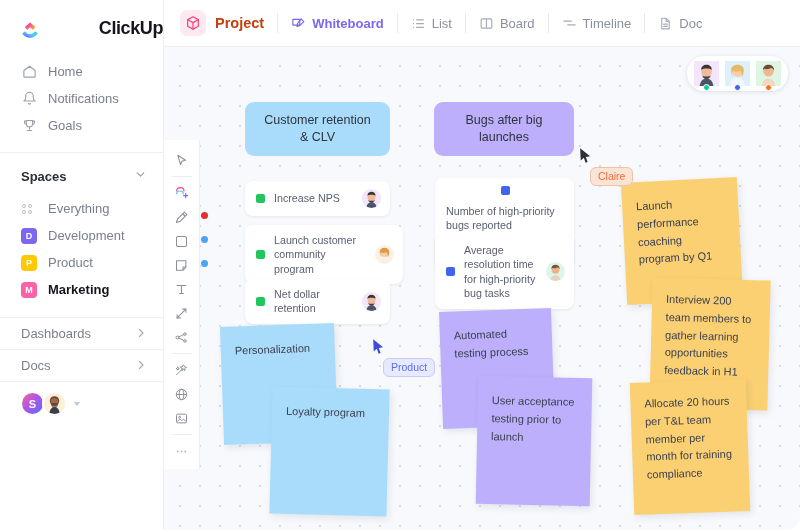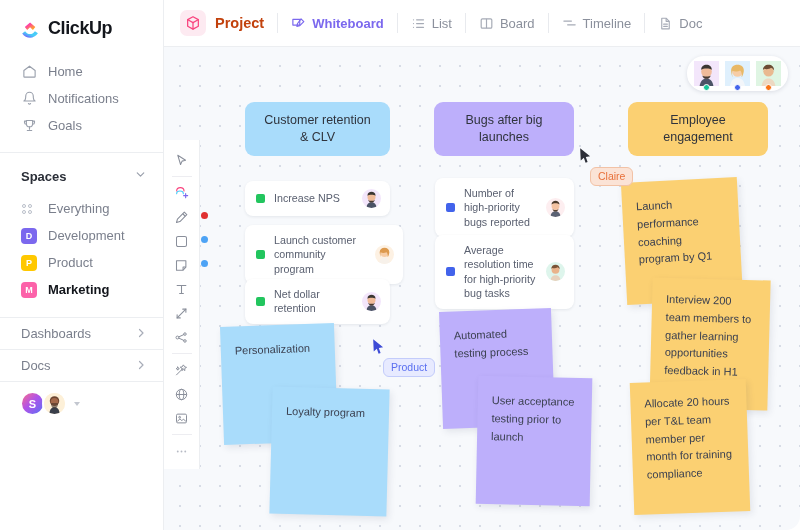--- a/index.html
+++ b/index.html
@@ -21,20 +21,21 @@
   #sidebar {
     position: absolute; left: 0; top: 0;
     width: 164px; height: 530px;
     background: #ffffff;
     border-right: 1px solid #eceef1;
     z-index: 5;
   }
   .logo-row {
     display: flex; align-items: center; gap: 7px;
     padding: 18px 0 16px 20px;
+    justify-content: space-between;
   }
   .logo-mark { width: 21px; height: 21px; position: relative; }
   .logo-text { font-size: 18px; font-weight: 700; color: #13161c; letter-spacing: -0.4px; }
 
   .nav-item {
     display: flex; align-items: center; gap: 11px;
     height: 27px; padding-left: 21px;
     color: #7a7f8c; font-size: 13px;
   }
   .nav-item .ico { width: 16px; height: 16px; display:flex; align-items:center; justify-content:center; flex:none;}
@@ -541,21 +542,21 @@
           <path d="M13 23c1.5 4 4 5.5 7 5.5s5.5-1.5 7-5.5c-1.5 1.2-4 1.8-7 1.8s-5.5-.6-7-1.8z" fill="#4a3b31"></path>
           </svg>
       </span>
     </div>
 
     <div class="head-card" style="left:270px; top:55px; width:140px; height:54px; background:#bdaffb;">
       <span style="white-space:pre-line">Bugs after big
 launches</span>
     </div>
 
-    <div class="task-card" style="left:271px; top:131px; width:139px; align-items:center;">
+    <div class="task-card" style="left:271px; top:131px; width:139px; align-items:center;flex-direction:column;">
       <span class="sq" style="background:#4263eb"></span>
       <span class="tx">Number of high-priority bugs reported</span>
       <span class="av">
         <svg class="face" viewBox="0 0 40 40">
             <rect width="40" height="40" fill="#fdeef0"></rect>
           <path d="M9 40c1.5-9 5.5-12 11-12s9.5 3 11 12z" fill="#5a6173"></path>
           <circle cx="20" cy="17" r="8.3" fill="#f3c2a2"></circle>
           <path d="M11.5 13.5c.5-5 4.2-7.5 8.5-7.5s8 2.5 8.5 7.5c-2-1.8-5-2.6-8.5-2.6s-6.5.8-8.5 2.6z" fill="#4a3a2c"></path>
           <path d="M13.5 23.5c1.4 3.6 3.8 5 6.5 5s5.1-1.4 6.5-5c-1.4 1.1-3.8 1.7-6.5 1.7s-5.1-.6-6.5-1.7z" fill="#55422f"></path>
           </svg>
@@ -568,24 +569,20 @@
       <span class="av">
         <svg class="face" viewBox="0 0 40 40">
             <rect width="40" height="40" fill="#def5ec"></rect>
           <path d="M9 40c1.5-9 5.5-12 11-12s9.5 3 11 12z" fill="#e7d2bd"></path>
           <circle cx="20" cy="16.5" r="8.3" fill="#e9b38b"></circle>
           <path d="M11 15c0-6 4-9 9-9s9 3 9 9c-1.2-2-3-3.4-5-4.2-2.6 2.4-7.8 3-10.6 1.6C12 13.4 11.4 14 11 15z" fill="#7a5436"></path>
           </svg>
       </span>
     </div>
 
-    <div class="head-card" style="left:464px; top:55px; width:140px; height:54px; background:#fbd072;">
-      <span style="white-space:pre-line">Employee
-engagement</span>
-    </div>
 
     <div class="sticky" style="left:58px; top:278px; width:114px; height:118px; background:#a9dcfb; transform:rotate(-2deg);">
       <span>Personalization</span>
     </div>
     <div class="sticky" style="left:107px; top:341px; width:117px; height:127px; background:#a9dcfb; transform:rotate(1.5deg);">
       <span>Loyalty program</span>
     </div>
 
     <div class="sticky" style="left:277px; top:263px; width:112px; height:117px; background:#bdaffb; transform:rotate(-2deg);">
       <span>Automated testing process</span>

